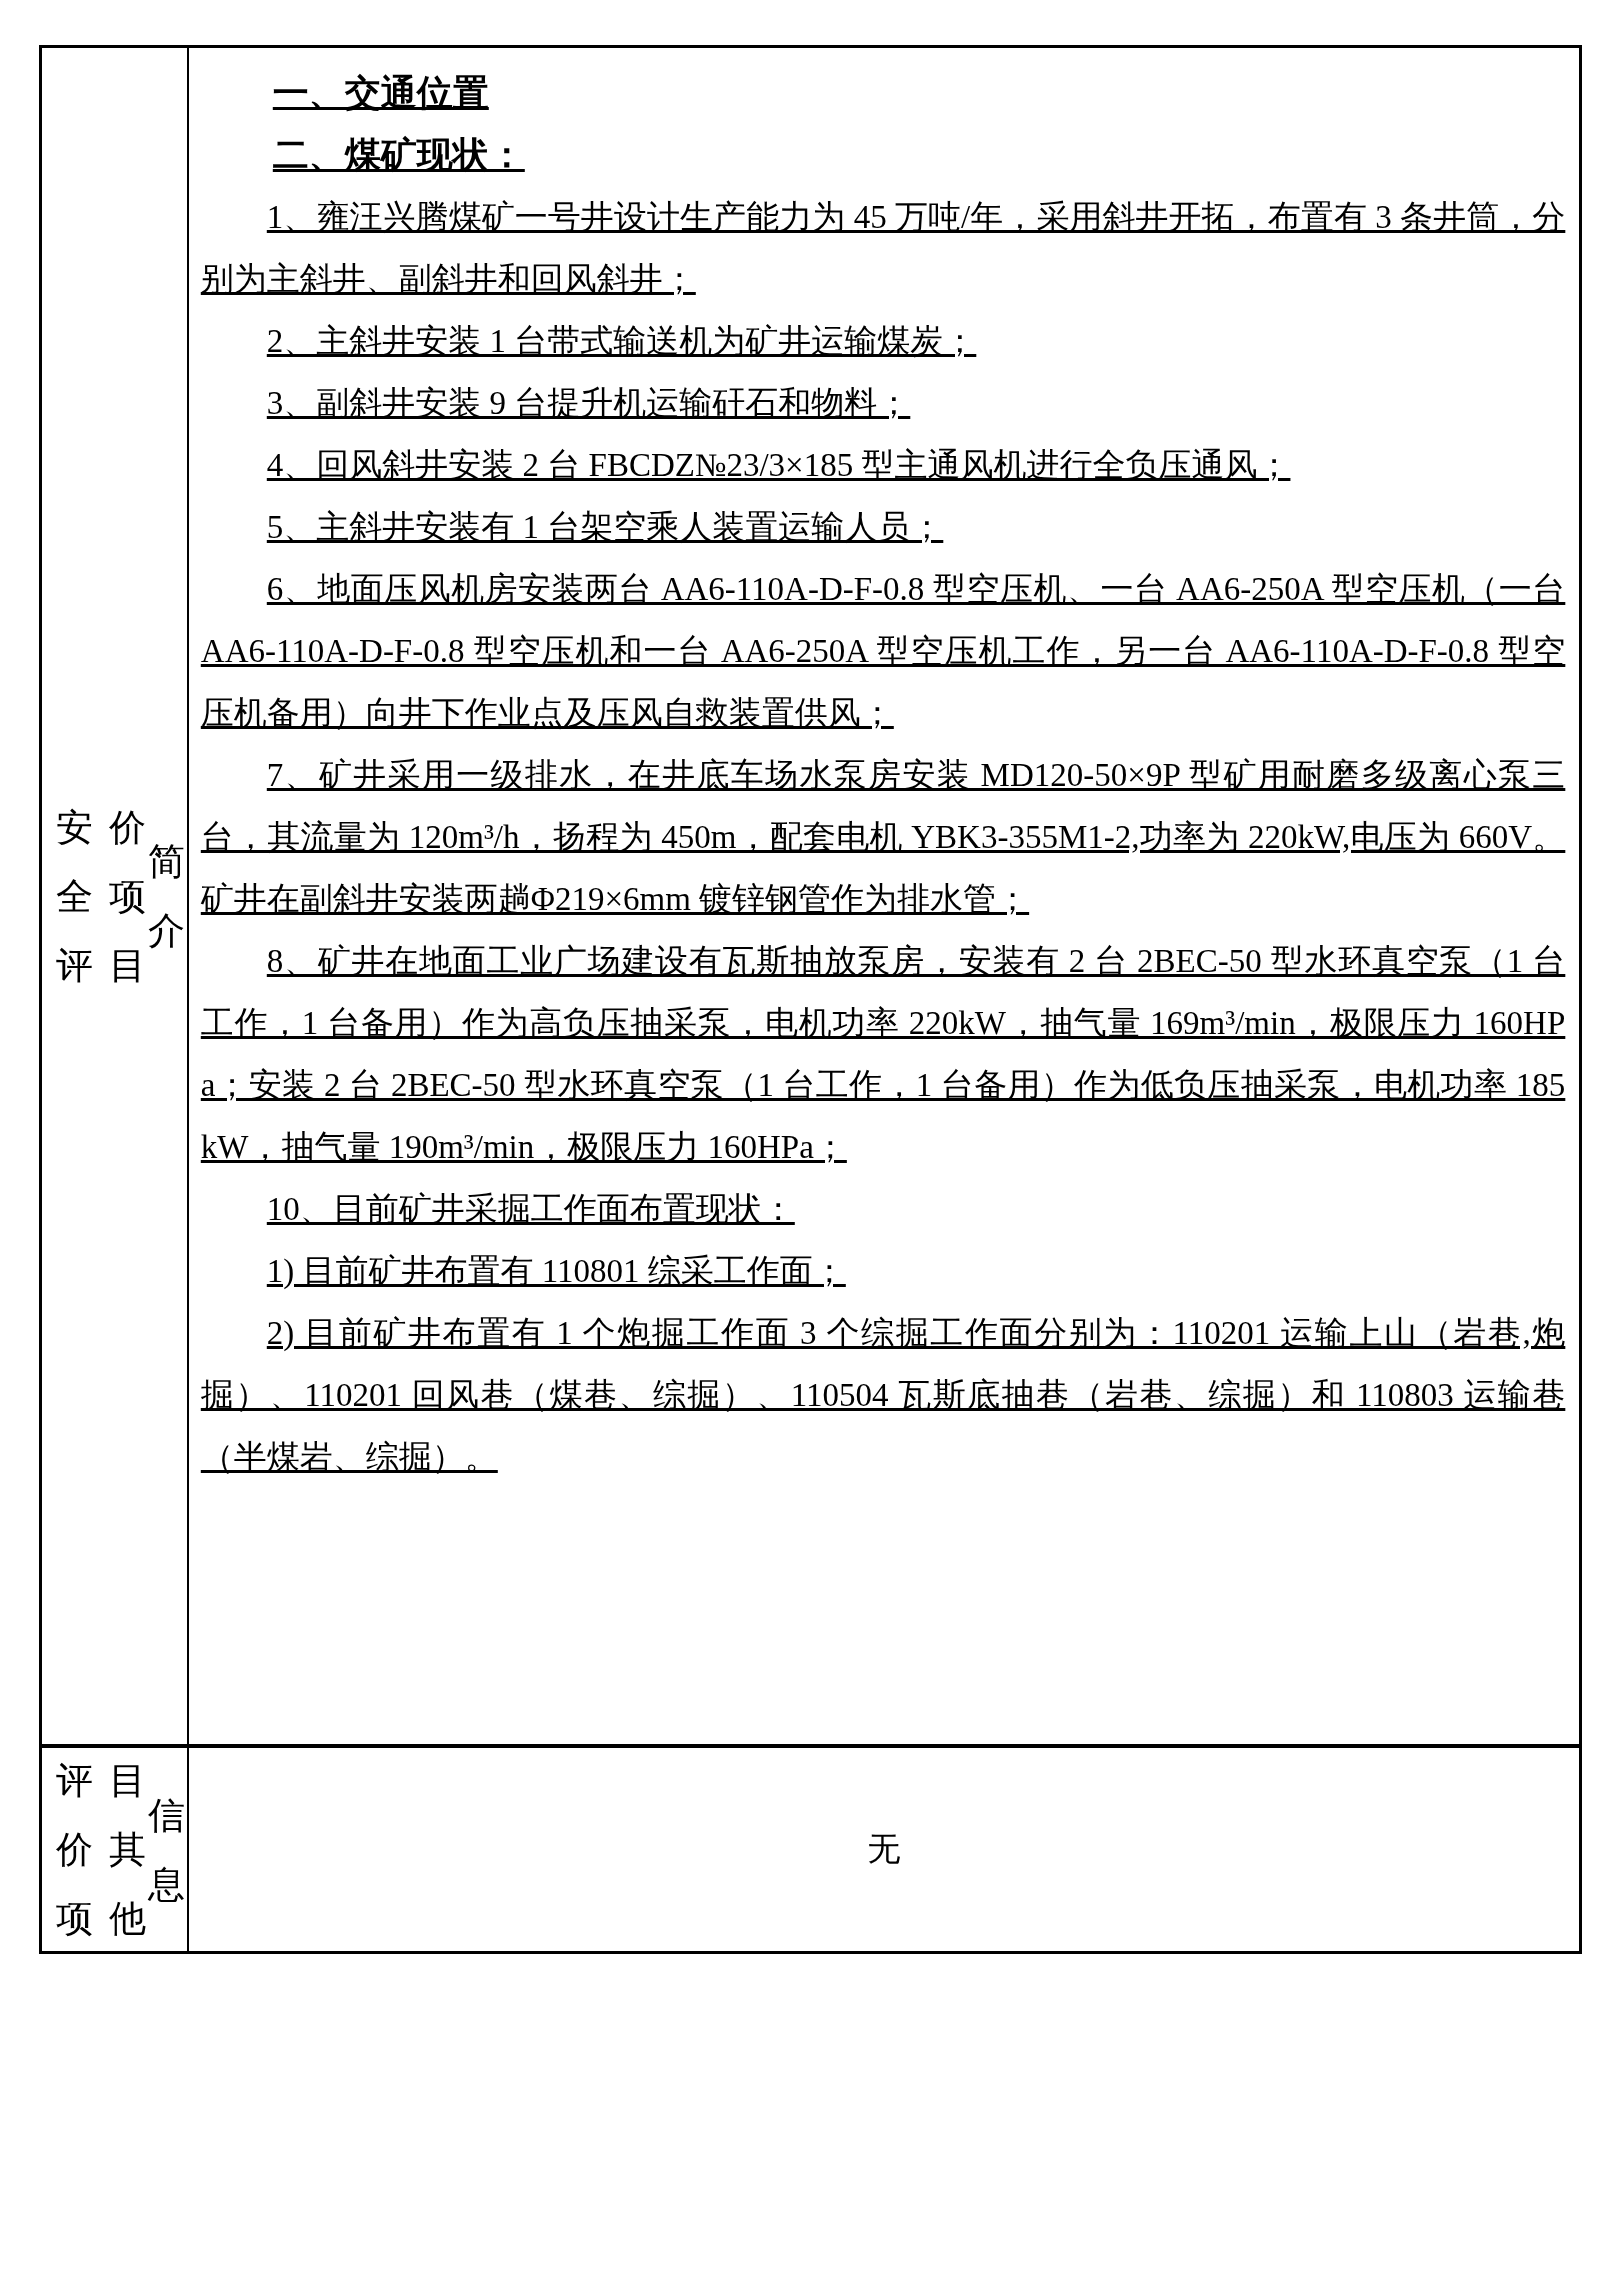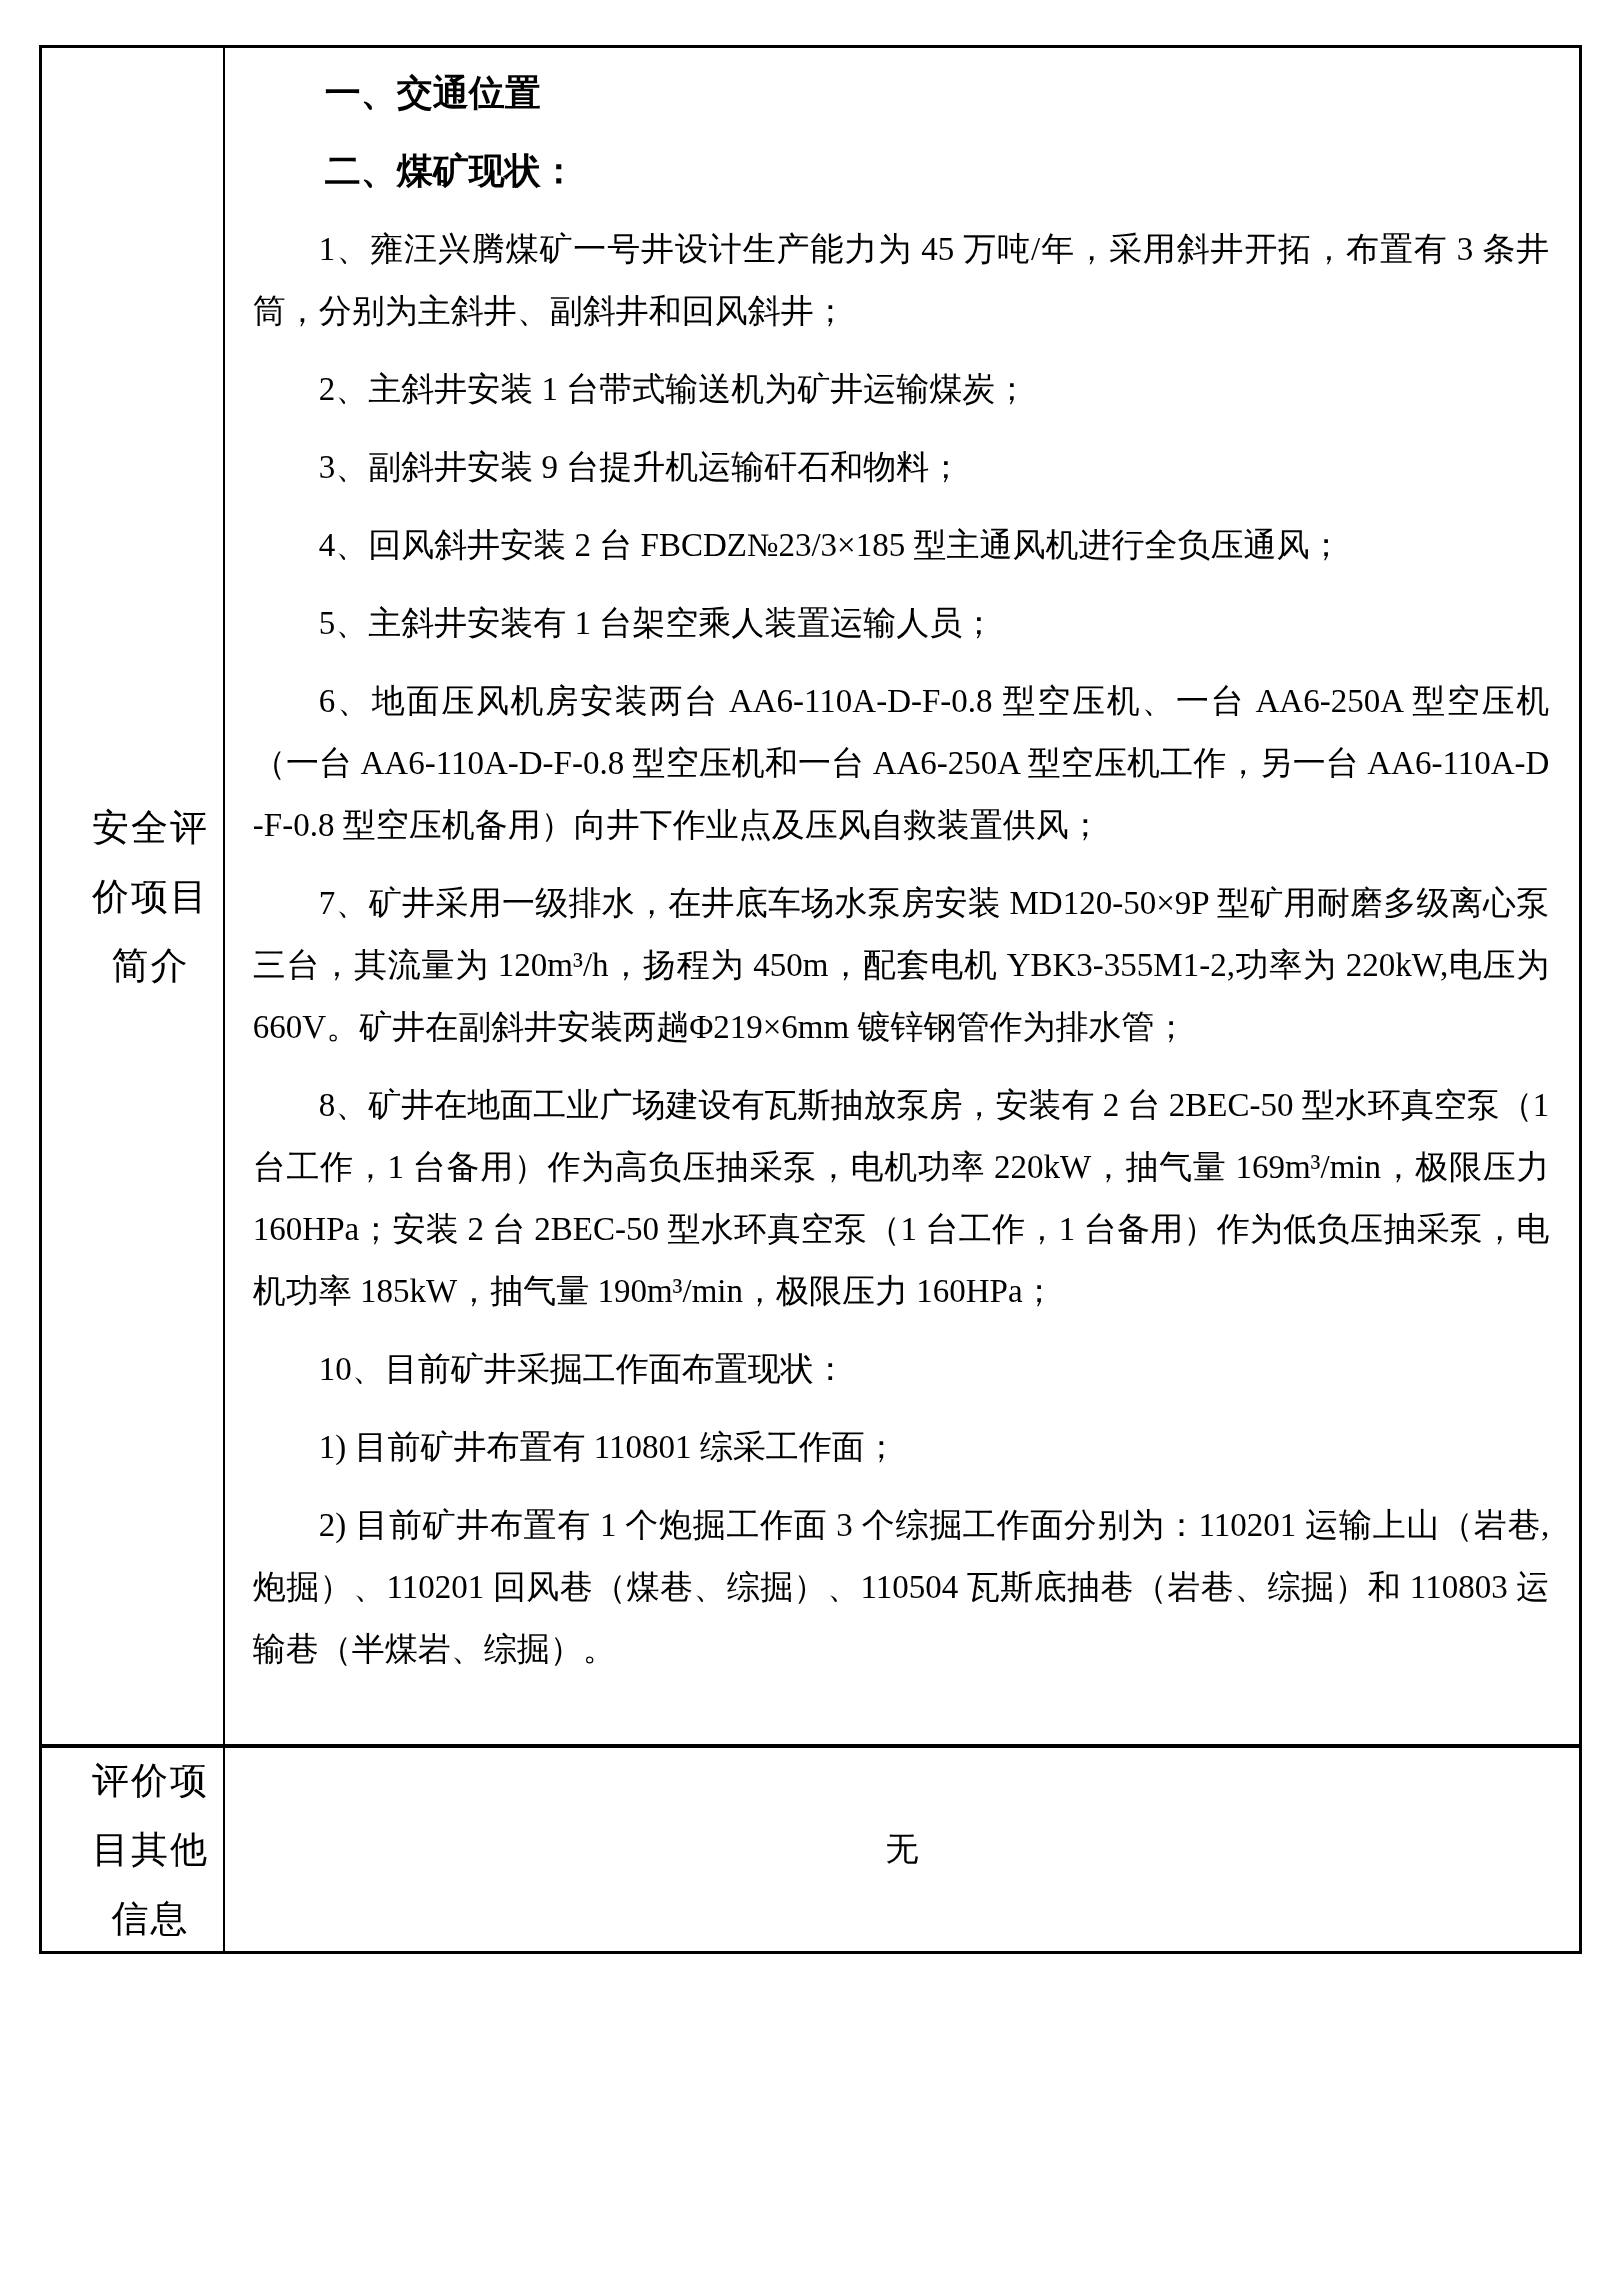--- a/index.html
+++ b/index.html
@@ -38,42 +38,41 @@
   .t-row.row2 {
     flex: 1;
     border-radius: 7px;
   }
   .label-cell {
     width: 147px;
     flex: 0 0 147px;
     border-right: 2.9px solid #000;
     box-sizing: border-box;
     display: flex;
-    flex-direction: column;
     justify-content: center;
     align-items: center;
     font-size: 37px;
     line-height: 69px;
     letter-spacing: 2px;
-    text-align: center;
-    margin-left: 36px;
+    text-align: right;
   }
   .content-cell {
     flex: 1;
     box-sizing: border-box;
     padding: 3.9px 13.7px 0 11.8px;
     overflow: hidden;
   }
   .content-cell p {
-    margin: 16px;
+    margin: 0;
     font-size: 33px;
     line-height: 62px;
     text-align: justify;
     text-indent: 2em;
     word-break: break-all;
+    text-decoration: underline;
   }
   .sec-title {
     font-weight: bold;
     font-size: 36px !important;
   }
   .sec-title.first {
     margin-top: 9.8px !important;
   }
   .none-cell {
     flex: 1;

